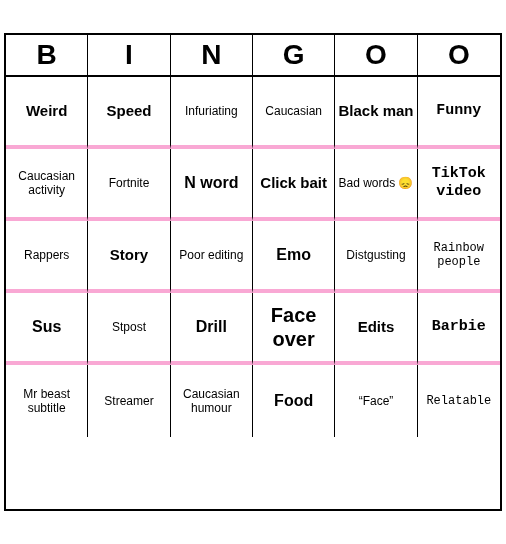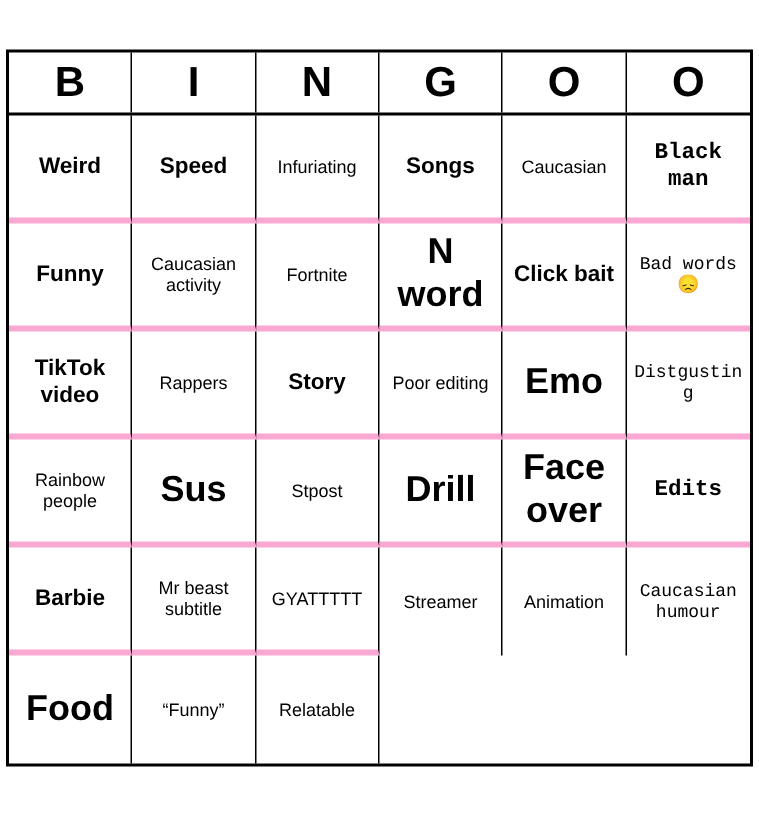--- a/index.html
+++ b/index.html
@@ -43,41 +43,40 @@
       justify-content: center;
       text-align: center;
       padding: 3px;
       min-height: 72px;
       font-size: 12px;
       line-height: 1.2;
       word-break: break-word;
     }
     .bingo-cell:nth-child(6n) { border-right: none; font-family: Liberation Mono, monospace; }
     .bingo-cell:nth-last-child(-n+6) { border-bottom: none; }
-    .bingo-cell.large { font-size: 24px; font-weight: bold; }
-    .bingo-cell.xlarge { font-size: 24px; font-weight: bold; }
+    .bingo-cell.large { font-size: 20px; font-weight: bold; }
+    .bingo-cell.xlarge { font-size: 16px; font-weight: bold; }
     .bingo-cell.medium { font-size: 15px; font-weight: bold; }
   </style>
 </head>
 <body>
 
 <div class="bingo-container">
   <div class="bingo-header">
   <div class="bingo-header-cell">B</div>
       <div class="bingo-header-cell">I</div>
       <div class="bingo-header-cell">N</div>
       <div class="bingo-header-cell">G</div>
       <div class="bingo-header-cell">O</div>
       <div class="bingo-header-cell">O</div>
     </div>
   <div class="bingo-grid">
   <div class="bingo-cell medium">Weird</div>
       <div class="bingo-cell medium">Speed</div>
       <div class="bingo-cell">Infuriating</div>
-      <div class="bingo-cell medium">Songs</div>
       <div class="bingo-cell">Caucasian</div>
       <div class="bingo-cell medium">Black man</div>
       <div class="bingo-cell medium">Funny</div>
       <div class="bingo-cell">Caucasian activity</div>
       <div class="bingo-cell">Fortnite</div>
       <div class="bingo-cell xlarge">N word</div>
       <div class="bingo-cell medium">Click bait</div>
       <div class="bingo-cell">Bad words 😞</div>
       <div class="bingo-cell medium">TikTok video</div>
       <div class="bingo-cell">Rappers</div>
@@ -86,21 +85,19 @@
       <div class="bingo-cell xlarge">Emo</div>
       <div class="bingo-cell">Distgusting</div>
       <div class="bingo-cell">Rainbow people</div>
       <div class="bingo-cell xlarge">Sus</div>
       <div class="bingo-cell">Stpost</div>
       <div class="bingo-cell xlarge">Drill</div>
       <div class="bingo-cell large">Face over</div>
       <div class="bingo-cell medium">Edits</div>
       <div class="bingo-cell medium">Barbie</div>
       <div class="bingo-cell">Mr beast subtitle</div>
-      <div class="bingo-cell">GYATTTTT</div>
       <div class="bingo-cell">Streamer</div>
-      <div class="bingo-cell">Animation</div>
       <div class="bingo-cell">Caucasian humour</div>
       <div class="bingo-cell xlarge">Food</div>
-      <div class="bingo-cell">“Funny”</div>
+      <div class="bingo-cell">“Face”</div>
       <div class="bingo-cell">Relatable</div>
     </div>
 </div>
 
 </body></html>

